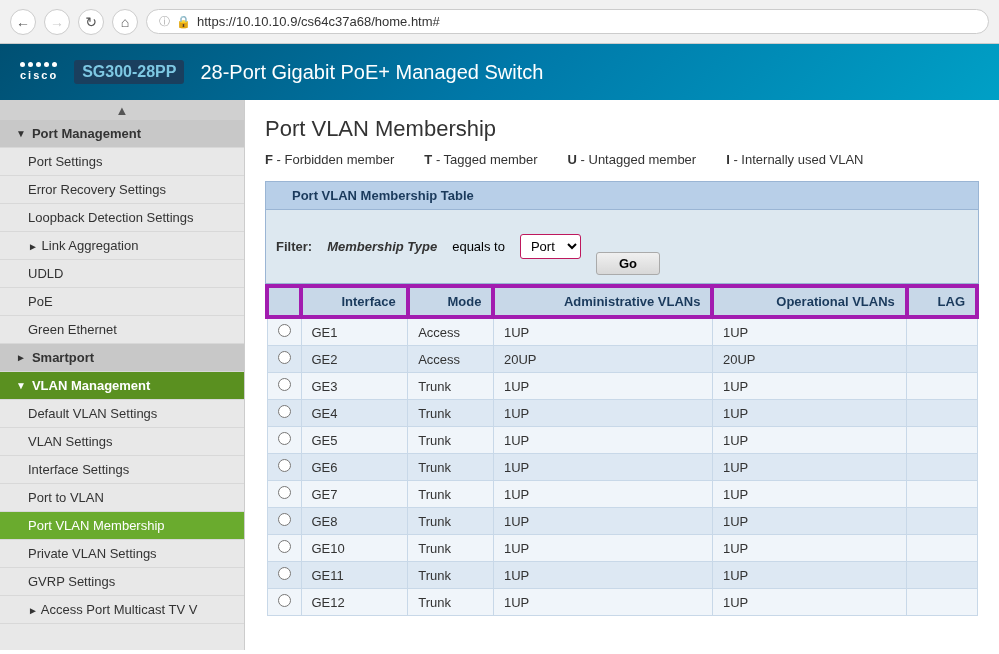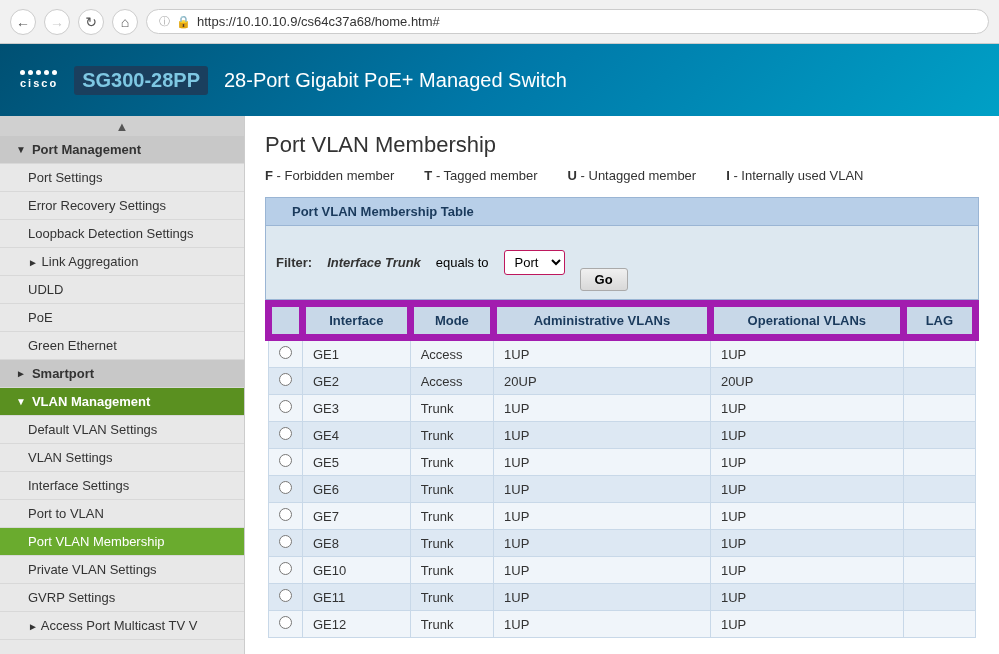--- a/index.html
+++ b/index.html
@@ -39,42 +39,42 @@
     .ssl-icon { color: #aaa; font-size: 11px; }
     .lock-icon { color: #4caf50; font-size: 12px; }
 
     
     .cisco-header {
       background: linear-gradient(135deg, #005073 0%, #0078a8 50%, #00a0c6 100%);
       padding: 26px 20px;
       display: flex;
       align-items: center;
       gap: 16px;
-      height: 72px;
+      height: 56px;
     }
     .cisco-logo {
       color: #fff;
       font-weight: bold;
       font-size: 11px;
       line-height: 1.2;
       letter-spacing: 2px;
     }
     .cisco-logo .dots {
       display: flex; gap: 3px; margin-bottom: 2px;
     }
     .cisco-logo .dot {
       width: 5px; height: 5px;
       background: #fff;
       border-radius: 50%;
     }
     .device-model {
       background: #1a3f5e;
       color: #7ec8e3;
       font-weight: bold;
-      font-size: 20px;
+      font-size: 16px;
       padding: 3px 8px;
       border-radius: 3px;
     }
     .device-title {
       color: #fff;
       font-size: 20px;
       font-weight: normal;
     }
 
     
@@ -176,40 +176,40 @@
       padding: 3px 6px;
       border: 1px solid #be185d;
       border-radius: 3px;
       background: #fff;
       font-size: 13px;
     }
     .go-btn {
       background: linear-gradient(to bottom, #f0f0f0, #d8d8d8);
       border: 1px solid #aaa;
       border-radius: 3px;
-      padding: 3px 14px;
+      padding: 3px 22px;
       cursor: pointer;
       font-size: 13px;
       font-weight: bold;
       margin-top: 34px;
     }
 
     
     .vlan-table {
       width: 100%;
       border-collapse: collapse;
       border: 1px solid #9ab5d4;
     }
     .vlan-table th {
       background: #c8d8e8;
       padding: 6px 10px;
-      text-align: center;
+      text-align: right;
       font-size: 13px;
       color: #1a3a5c;
-      border: 7px solid #a21caf;
+      border: 4px solid #a21caf;
       font-weight: bold;
     }
     .vlan-table td {
       padding: 5px 10px;
       border: 1px solid #c8d8e8;
       font-size: 13px;
       color: #333;
     }
     .vlan-table tr:nth-child(odd) td { background: #f0f5fa; }
     .vlan-table tr:nth-child(even) td { background: #dde8f3; }
@@ -320,21 +320,21 @@
       <span><strong>F</strong> - Forbidden member</span>
       <span><strong>T</strong> - Tagged member</span>
       <span><strong>U</strong> - Untagged member</span>
       <span><strong>I</strong> - Internally used VLAN</span>
     </div>
 
     <div class="table-section-title">Port VLAN Membership Table</div>
 
     <div class="filter-row">
       <span class="filter-label">Filter:</span>
-      <span class="filter-italic">Interface Trunk</span>
+      <span class="filter-italic">Membership Type</span>
       <span>equals to</span>
       <select class="filter-select">
         <option>Port</option>
         <option>LAG</option>
       </select>
       <button class="go-btn">Go</button>
     </div>
 
     <table class="vlan-table">
       <thead>

